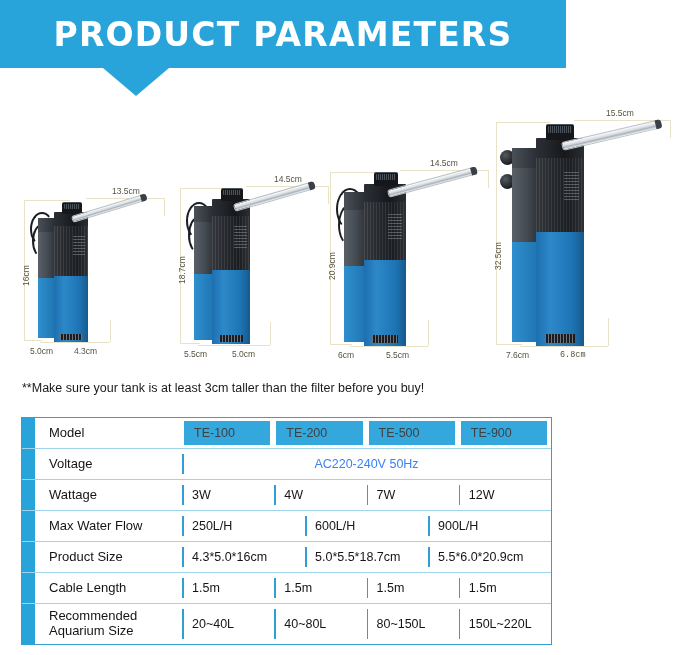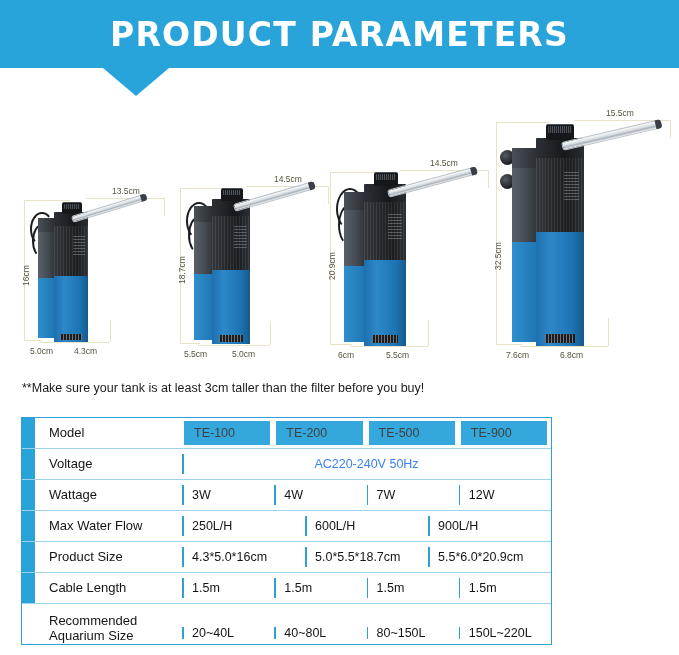--- a/index.html
+++ b/index.html
@@ -7,21 +7,21 @@
     width: 679px; height: 655px;
     background: #ffffff;
     font-family: "Liberation Sans", sans-serif;
     overflow: hidden;
   }
   #page { position: relative; width: 679px; height: 655px; background: #fff; }
 
   
   .banner {
     position: absolute; left: 0; top: 0;
-    width: 679px; height: 68px;
+    width: 566px; height: 68px;
     background: #29a4db;
     display: flex; align-items: center; justify-content: center;
   }
   .banner-title {
     color: #ffffff;
     font-size: 33px;
     font-weight: bold;
     letter-spacing: 1.2px;
     font-family: "DejaVu Sans", sans-serif;
   }
@@ -142,21 +142,21 @@
     width: 531px;
     border: 1.5px solid #2f9fd4;
     background: #fff;
   }
   .trow {
     position: relative;
     display: flex; align-items: stretch;
     border-bottom: 1.5px solid #9fd3ec;
     min-height: 31px;
   }
-  .trow:last-child { border-bottom: none; align-items: flex-end; }
+  .trow:last-child { border-bottom: none; }
   .tab { width: 13px; background: #29a4db; flex: 0 0 13px; }
   .cell-label {
     flex: 0 0 147px;
     display: flex; align-items: center;
     padding-left: 14px;
     font-size: 13px; color: #151515;
     line-height: 1.15;
   }
   .cell {
     flex: 1 1 0;
@@ -352,21 +352,21 @@
           <div class="grill" style="left:9px; bottom:3px; width:30px; height:9px;"></div>
         </div>
       </div>
 
       <div class="tube" style="left:66px; top:30px; width:102px; height:9px; transform: rotate(-13deg);">
         <div class="tube-end"></div>
       </div>
 
       <div class="dim dim-rot" style="left:-3px; top:158px;">32.5cm</div>
       <div class="dim" style="left:10px; top:238px;">7.6cm</div>
-      <div class="dim" style="left:64px; top:238px;">6.8cm</div>
+      <div class="dim" style="left:64px; top:238px;font-family:Liberation Mono, monospace;">6.8cm</div>
       <div class="dim" style="left:110px; top:-4px;">15.5cm</div>
     </div>
 
   </div>
 
   <div class="note">**Make sure your tank is at least 3cm taller than the filter before you buy!</div>
 
   <div class="table-wrap">
 
     <div class="trow row-model">

